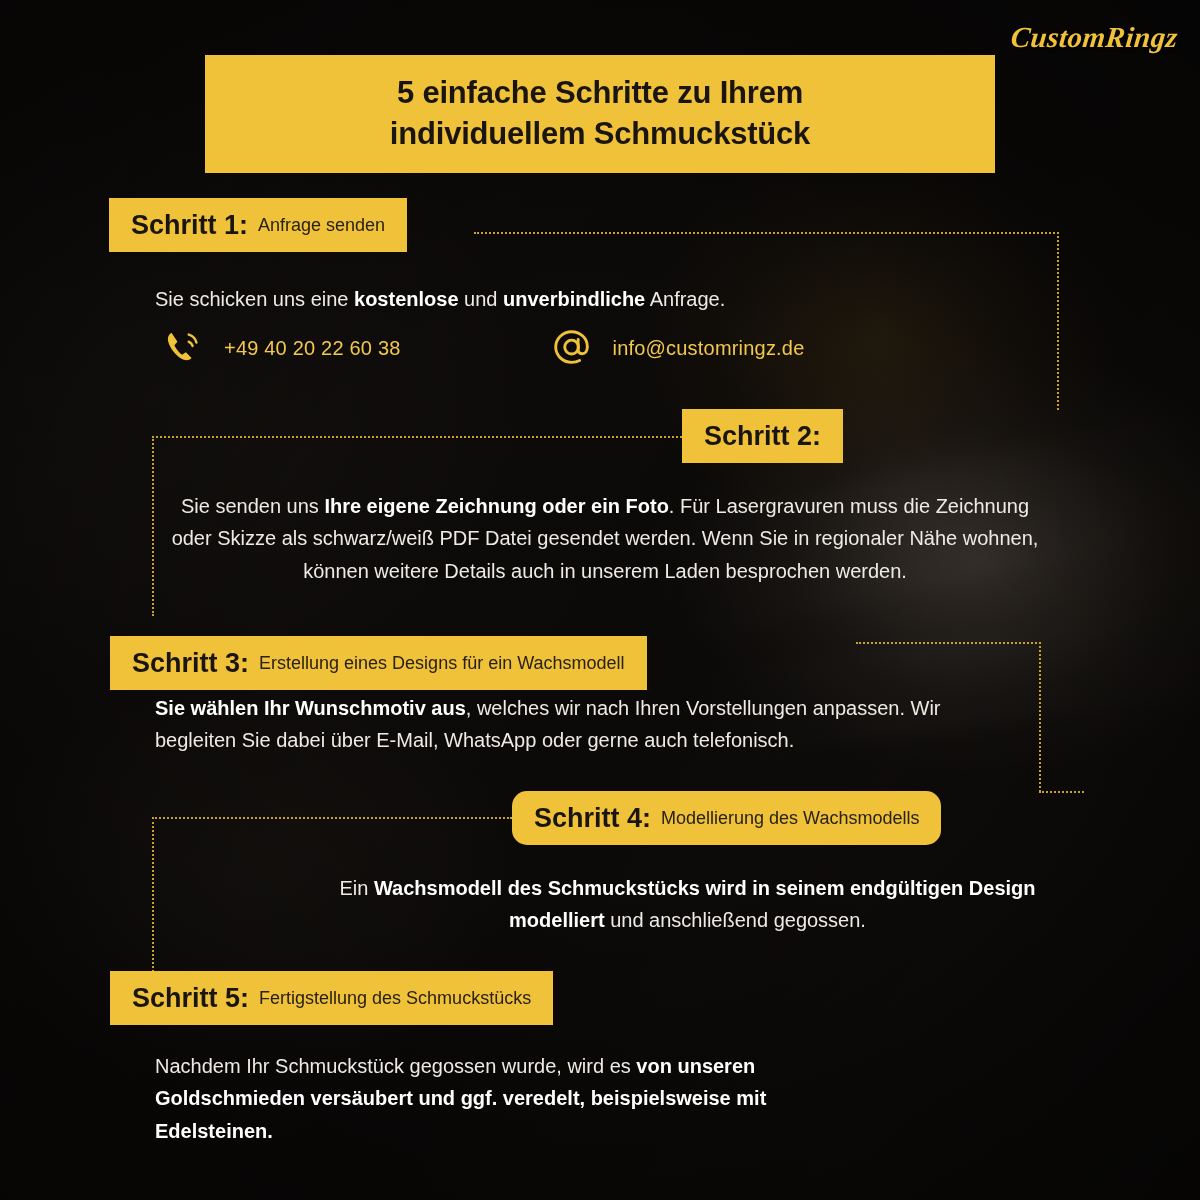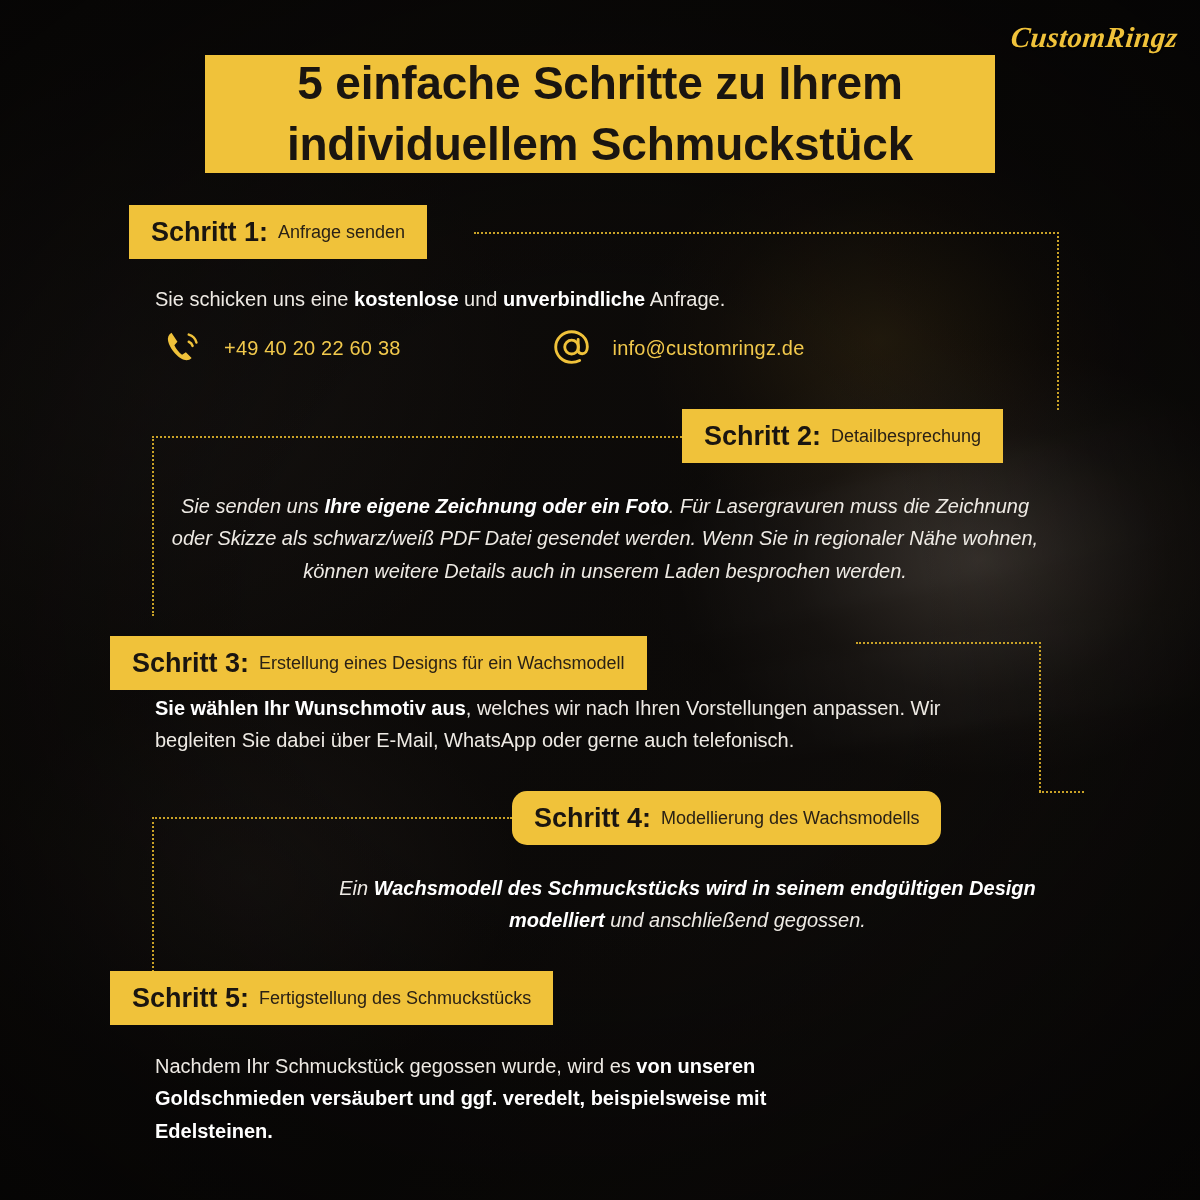--- a/index.html
+++ b/index.html
@@ -80,21 +80,21 @@
     width: 790px;
     height: 118px;
     background: #f0c23a;
     display: flex;
     flex-direction: column;
     align-items: center;
     justify-content: center;
     text-align: center;
   }
   .title-line {
-    font-size: 46px;
+    font-size: 31px;
     font-weight: bold;
     color: #1a1510;
     line-height: 1.32;
     letter-spacing: -0.2px;
   }
 
   
   .step-bar {
     position: absolute;
     background: #f0c23a;
@@ -119,21 +119,21 @@
 
   
   .body-text {
     position: absolute;
     color: #eeeae4;
     font-size: 20px;
     line-height: 1.62;
   }
   .body-text b { font-weight: bold; color: #ffffff; }
   .ta-left   { text-align: left; }
-  .ta-center { text-align: center; font-style: italic; }
+  .ta-center { text-align: center; }
 
   
   .contact-row {
     position: absolute;
     left: 160px;
     top: 325px;
     display: flex;
     align-items: center;
     gap: 16px;
   }
@@ -180,21 +180,21 @@
 
   <div class="logo">
     <span class="logo-text">CustomRingz</span>
   </div>
 
   <div class="title-box">
     <div class="title-line">5 einfache Schritte zu Ihrem</div>
     <div class="title-line">individuellem Schmuckstück</div>
   </div>
 
-  <div class="step-bar" style="left:109px; top:205px;margin-left:20px;">
+  <div class="step-bar" style="left:109px; top:198px;">
     <span class="step-num">Schritt 1:</span>
     <span class="step-title">Anfrage senden</span>
   </div>
   <div class="body-text ta-left" style="left:155px; top:283px; width:820px;"><span>Sie schicken uns eine </span><b>kostenlose</b><span> und </span><b>unverbindliche</b><span> Anfrage.</span></div>
 
   <div class="contact-row">
     <div class="contact-item">
       <span>
         <svg class="icon-phone" viewBox="0 0 48 48" fill="none" xmlns="http://www.w3.org/2000/svg">
           <path d="M12 8c-3 2-4.5 5-3.5 9 1.6 6.6 7 14 13.5 18 4 2.4 8 2.6 11-0.5l-6-6-4 2.6c-3-2.2-6.4-6.4-8-10l3.2-3.6L12 8z" fill="#f0c23a"></path>
@@ -211,21 +211,20 @@
           <path d="M32 37c-2.6 1.4-5.4 2-8.4 2C14.4 39 7 31.8 7 23S14.4 7 23.6 7 40 13.8 40 22.6c0 4.6-2.2 7.4-5.4 7.4-2.6 0-4.2-1.6-4.2-4.4V15" stroke="#f0c23a" stroke-width="3" stroke-linecap="round" fill="none"></path>
           <circle cx="23.6" cy="23" r="7.2" stroke="#f0c23a" stroke-width="3" fill="none"></circle>
         </svg>
       </span>
       <span class="label">info@customringz.de</span>
     </div>
   </div>
 
   <div class="step-bar" style="left:682px; top:409px;">
     <span class="step-num">Schritt 2:</span>
-    <span class="step-title">Detailbesprechung</span>
   </div>
   <div class="body-text ta-center" style="left:160px; top:490px; width:890px;"><span>Sie senden uns </span><b>Ihre eigene Zeichnung oder ein Foto</b><span>. Für Lasergravuren muss die Zeichnung oder Skizze als schwarz/weiß PDF Datei gesendet werden. Wenn Sie in regionaler Nähe wohnen, können weitere Details auch in unserem Laden besprochen werden.</span></div>
 
   <div class="step-bar" style="left:110px; top:616px;margin-top:20px;">
     <span class="step-num">Schritt 3:</span>
     <span class="step-title">Erstellung eines Designs für ein Wachsmodell</span>
   </div>
   <div class="body-text ta-left" style="left:155px; top:692px; width:810px;"><b>Sie wählen Ihr Wunschmotiv aus</b><span>, welches wir nach Ihren Vorstellungen anpassen. Wir begleiten Sie dabei über E-Mail, WhatsApp oder gerne auch telefonisch.</span></div>
 
   <div class="step-bar" style="left:512px; top:791px;border-radius:15px;">

